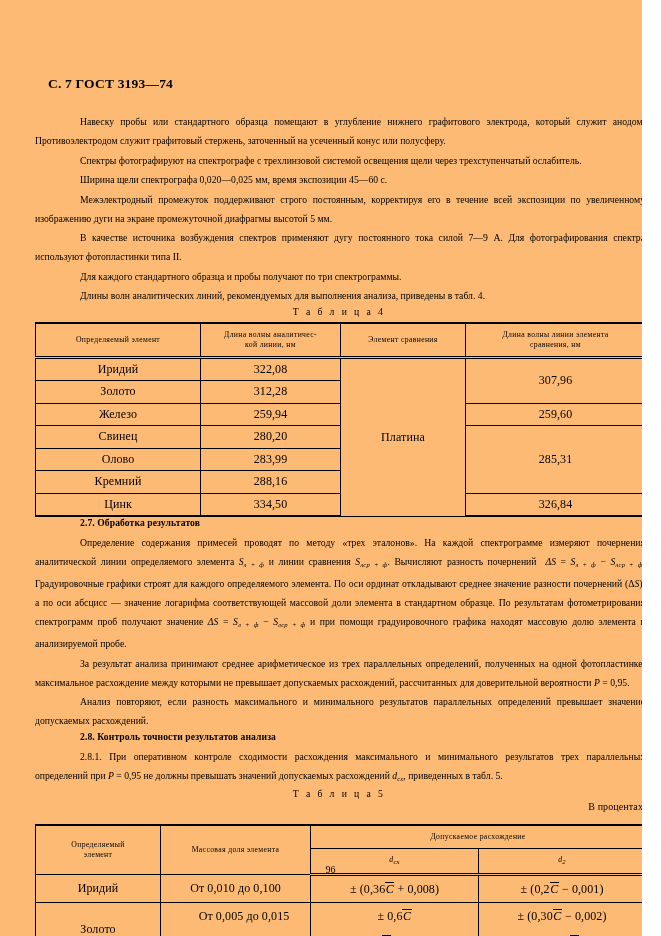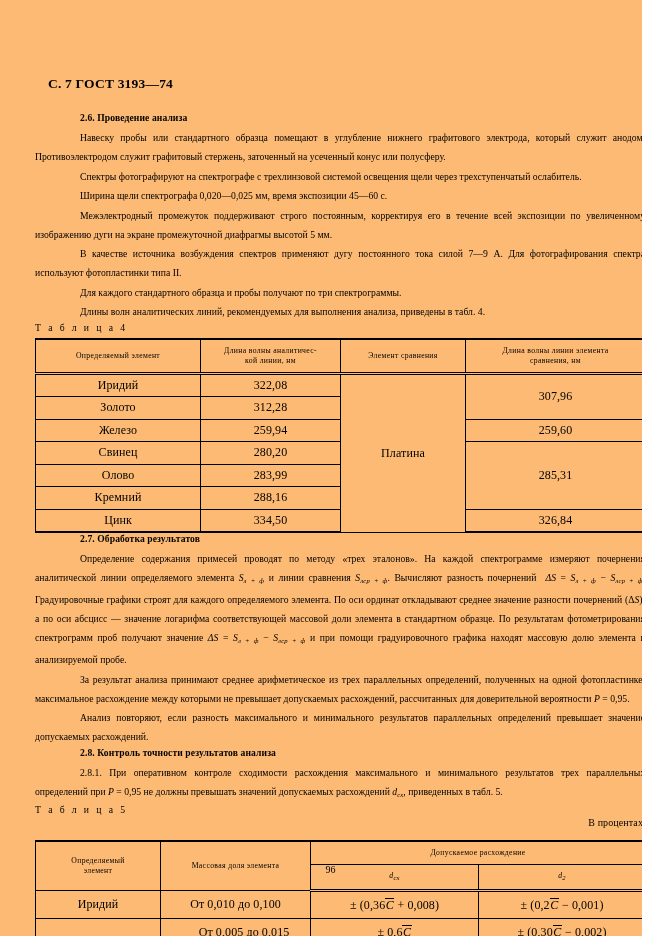--- a/index.html
+++ b/index.html
@@ -67,21 +67,21 @@
     border-top: 1px solid #000;
     padding: 0 0.5px;
     font-style: italic;
     display: inline-block;
     line-height: 1.05;
   }
 
   
   .tbl-caption {
     font-size: 9.7px;
-    text-align: left;
+    text-align: center;
     letter-spacing: 2.4px;
     margin: 0;
     padding-right: 2px;
   }
   .tbl-sub {
     font-size: 10px;
     text-align: right;
     margin: 2px 0 12px 0;
     padding-right: 2px;
     letter-spacing: 0.1px;
@@ -151,21 +151,20 @@
 </style>
 </head>
 <body>
 
 <div id="page">
 
   <div id="page-header">С. 7 ГОСТ 3193—74</div>
 
   <div class="content">
 
-    <div class="sec-head">2.6. Проведение анализа</div>
 
     <p class="para">Навеску пробы или стандартного образца помещают в углубление нижнего графитового электрода, который служит анодом. Противоэлектродом служит графитовый стержень, заточенный на усеченный конус или полусферу.</p>
     <p class="para">Спектры фотографируют на спектрографе с трехлинзовой системой освещения щели через трехступенчатый ослабитель.</p>
     <p class="para">Ширина щели спектрографа 0,020—0,025 мм, время экспозиции 45—60 с.</p>
     <p class="para">Межэлектродный промежуток поддерживают строго постоянным, корректируя его в течение всей экспозиции по увеличенному изображению дуги на экране промежуточной диафрагмы высотой 5 мм.</p>
     <p class="para">В качестве источника возбуждения спектров применяют дугу постоянного тока силой 7—9 А. Для фотографирования спектра используют фотопластинки типа II.</p>
     <p class="para">Для каждого стандартного образца и пробы получают по три спектрограммы.</p>
     <p class="para">Длины волн аналитических линий, рекомендуемых для выполнения анализа, приведены в табл. 4.</p>
 
     <p class="tbl-caption">Т а б л и ц а  4</p>

